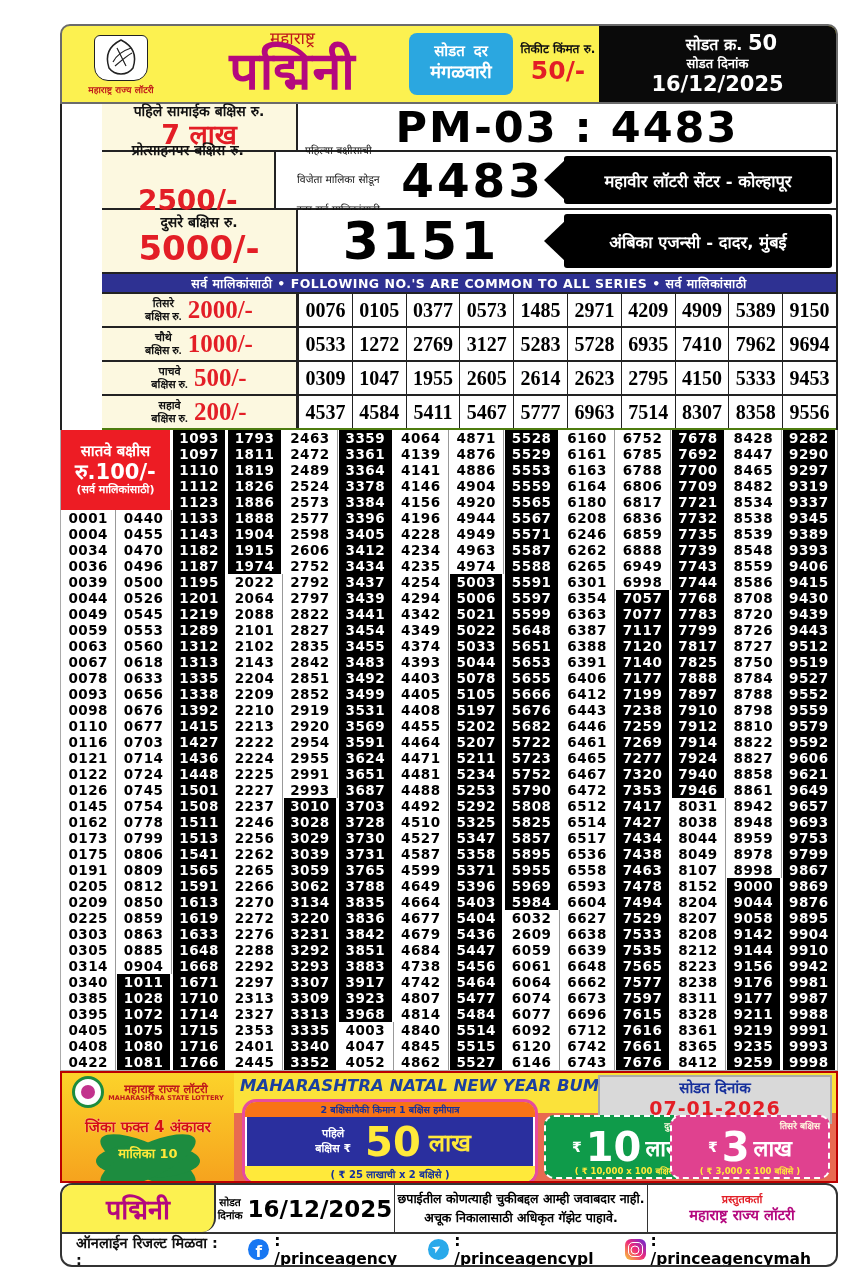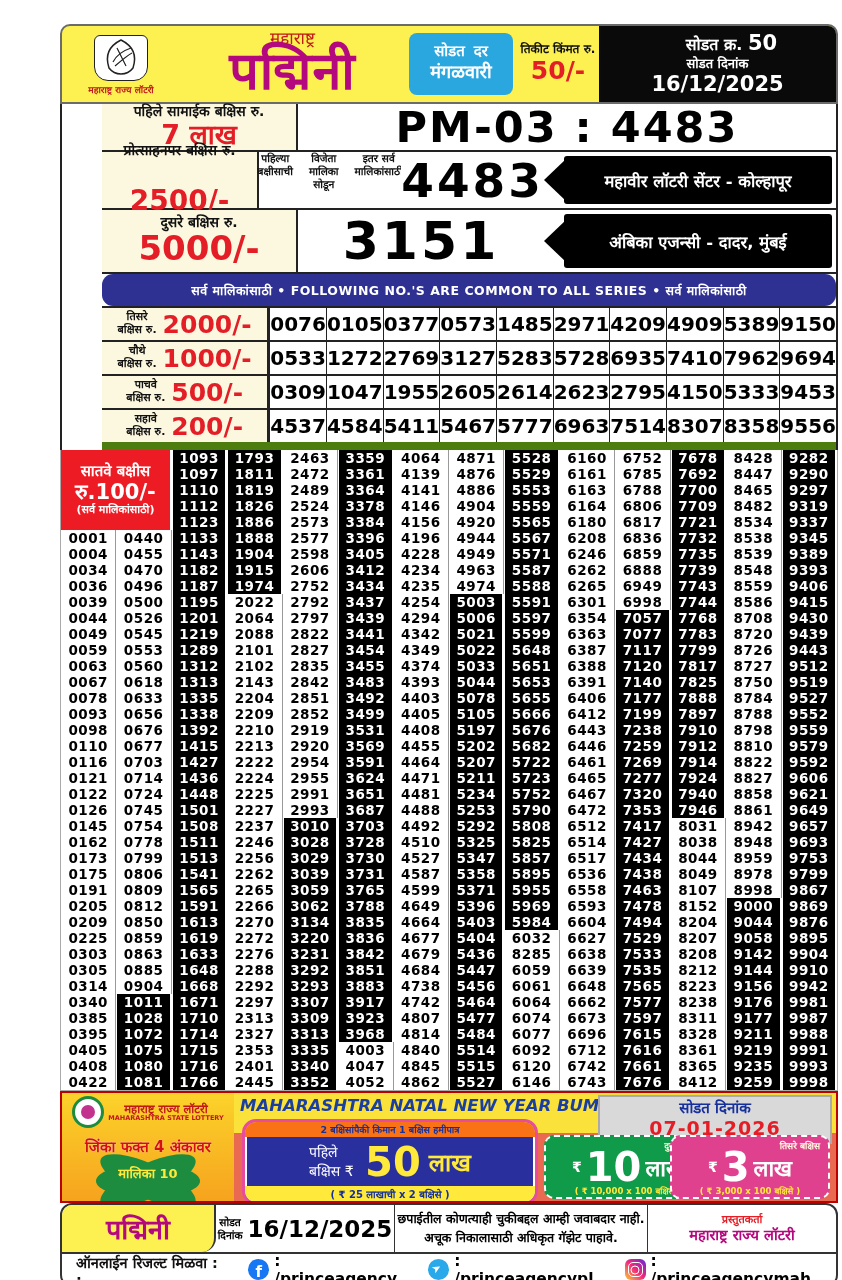--- a/index.html
+++ b/index.html
@@ -33,34 +33,34 @@
   .pz{border-left:2px solid #222;border-right:2px solid #222;box-sizing:border-box;padding-left:40px;}
   .row1{display:flex;height:46px;border-bottom:2px solid #222;}
   .lblcell{width:196px;background:#fcf8e0;border-right:2px solid #222;text-align:center;display:flex;flex-direction:column;justify-content:center;line-height:1.1;box-sizing:border-box;}
   .lblcell .t{font-size:14px;font-weight:bold;color:#111;}
   .lblcell .a{font-weight:bold;color:#e31e26;}
   .row1 .a{font-size:27px;}
   .bignum{flex:1;display:flex;align-items:center;justify-content:center;font-weight:bold;color:#000;background:#fff;}
   .row1 .bignum{font-size:43px;letter-spacing:2px;}
   .row2{display:flex;height:56px;border-bottom:2px solid #222;align-items:stretch;}
   .row2 .a{font-size:28px;margin-top:28px;}
-  .notecell{width:142px;border-right:0;display:flex;flex-direction:row;justify-content:center;text-align:center;font-size:10.5px;font-weight:bold;line-height:1.25;color:#111;gap:16px;}
+  .notecell{width:142px;border-right:0;display:flex;flex-direction:column;justify-content:center;text-align:center;font-size:10.5px;font-weight:normal;line-height:1.25;color:#111;gap:16px;}
   .row2 .bignum{font-size:47px;letter-spacing:3px;}
   .row3{display:flex;height:62px;border-bottom:2px solid #222;}
   .row3 .a{font-size:34px;}
   .row3 .bignum{font-size:52px;letter-spacing:3px;}
   .sellwrap{display:flex;align-items:center;padding-right:4px;}
   .arrow-left{width:0;height:0;border-top:21px solid transparent;border-bottom:21px solid transparent;border-right:22px solid #000;margin-right:-2px;}
   .sellbox{background:#000;color:#fff;font-weight:bold;font-size:16.5px;display:flex;align-items:center;justify-content:center;text-align:center;border-radius:3px;}
   .row2 .sellbox{width:268px;height:48px;align-self:center;}
   .row3 .sellbox{width:268px;height:54px;align-self:center;}
 
-  .band-blue{height:32px;background:#2e3192;color:#fff;font-size:12.5px;font-weight:bold;display:flex;align-items:center;justify-content:center;letter-spacing:.5px;border-radius:11px;}
-
-  .ctable{border-bottom:8px solid #4d7c0f;}
+  .band-blue{height:18px;background:#2e3192;color:#fff;font-size:12.5px;font-weight:bold;display:flex;align-items:center;justify-content:center;letter-spacing:.5px;}
+
+  .ctable{border-bottom:2px solid #4d7c0f;font-family:Liberation Serif, serif;}
   .crow{display:flex;height:32px;border-top:2px solid #222;}
   .crow .clbl{width:196px;background:#fcf8e0;border-right:2px solid #222;display:flex;align-items:center;justify-content:center;gap:6px;box-sizing:border-box;}
   .crow .stack{text-align:center;font-size:11px;font-weight:bold;line-height:1.15;color:#111;}
   .crow .amt{font-size:25px;font-weight:bold;color:#e31e26;}
   .cnums{flex:1;display:flex;}
   .pcell{flex:1;display:flex;align-items:center;justify-content:center;font-size:20px;font-weight:bold;color:#000;border-left:1.5px solid #222;background:#fff;}
 
   .band-red{height:23px;background:#ed1c24;color:#fff;font-size:16px;font-weight:bold;display:flex;align-items:center;justify-content:center;}
 
   
@@ -92,21 +92,21 @@
   .bmp-title{position:absolute;top:3px;left:6px;width:420px;color:#1b3fa0;font-size:16.5px;font-weight:bold;font-style:italic;white-space:nowrap;}
   .bmp-price{position:absolute;top:2px;left:438px;width:118px;text-align:center;}
   .bmp-price .pl{display:inline-block;background:#2446a8;color:#fff;font-size:10px;font-weight:bold;padding:1px 6px;border-radius:3px;}
   .bmp-price .pv{font-size:17px;font-weight:bold;color:#16309c;background:#fffbe0;border:1.5px solid #2446a8;border-radius:4px;margin-top:1px;}
   .bmp-date{position:absolute;top:2px;right:4px;width:230px;background:#d9d9d9;border:2px solid #aaa;text-align:center;line-height:1.2;padding:2px 0;}
   .bmp-date .dl{color:#16309c;font-size:15px;font-weight:bold;}
   .bmp-date .dv{color:#e31e26;font-size:19px;font-weight:bold;letter-spacing:1px;}
   .medallion{position:absolute;left:8px;top:26px;width:290px;height:80px;background:#2a2f9e;border:3px solid #e84c9e;border-radius:14px;box-shadow:0 0 0 2px #fff inset;display:flex;flex-direction:column;overflow:hidden;}
   .med-g{background:#f97316;color:#16309c;font-size:9.5px;font-weight:bold;text-align:center;padding:1px 0;}
   .med-main{flex:1;display:flex;align-items:center;justify-content:center;gap:8px;}
-  .med-first{color:#fff;font-size:14px;font-weight:normal;width:48px;line-height:1.3;}
+  .med-first{color:#fff;font-size:11px;font-weight:bold;width:48px;text-align:center;line-height:1.3;}
   .med-50{color:#ffe93a;font-size:40px;font-weight:bold;line-height:.9;}
   .med-lakh{color:#ffe93a;font-size:24px;font-weight:bold;}
   .med-note{background:#ffe93a;color:#16309c;font-size:10px;font-weight:bold;text-align:center;padding:1px 0;}
   .ticket{position:absolute;top:42px;height:64px;border-radius:10px;border:2.5px dashed #fff;box-sizing:border-box;display:flex;align-items:center;justify-content:center;gap:4px;padding:0 6px;}
   .ticket .rs{color:#fff;font-size:14px;font-weight:bold;}
   .ticket .big{color:#fff;font-size:40px;font-weight:bold;line-height:.9;}
   .ticket .word{color:#fff;font-size:22px;font-weight:bold;}
   .ticket .tl{position:absolute;top:2px;right:8px;color:#fffbe0;font-size:9px;font-weight:bold;}
   .ticket .tn{position:absolute;bottom:1px;left:0;right:0;text-align:center;color:#ffe93a;font-size:8.5px;font-weight:bold;}
   .tk-green{left:310px;width:168px;background:#0f9b4a;}
@@ -730,21 +730,21 @@
         <div class="gcell dark">9058</div>
         <div class="gcell dark">9895</div>
         <div class="gcell light">0303</div>
         <div class="gcell light">0863</div>
         <div class="gcell dark">1633</div>
         <div class="gcell light">2276</div>
         <div class="gcell dark">3231</div>
         <div class="gcell dark">3842</div>
         <div class="gcell light">4679</div>
         <div class="gcell dark">5436</div>
-        <div class="gcell light">8285</div>
+        <div class="gcell light">2609</div>
         <div class="gcell light">6638</div>
         <div class="gcell dark">7533</div>
         <div class="gcell light">8208</div>
         <div class="gcell dark">9142</div>
         <div class="gcell dark">9904</div>
         <div class="gcell light">0305</div>
         <div class="gcell light">0885</div>
         <div class="gcell dark">1648</div>
         <div class="gcell light">2288</div>
         <div class="gcell dark">3292</div>

